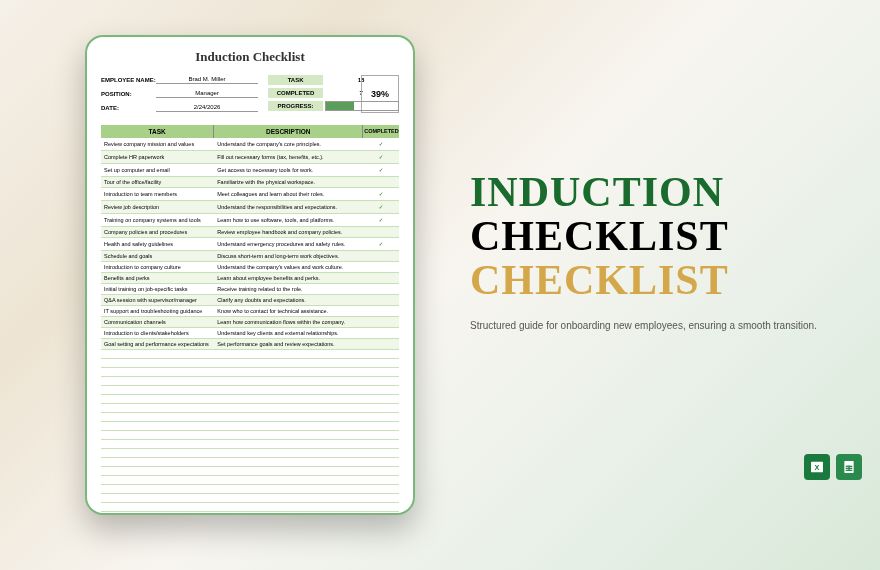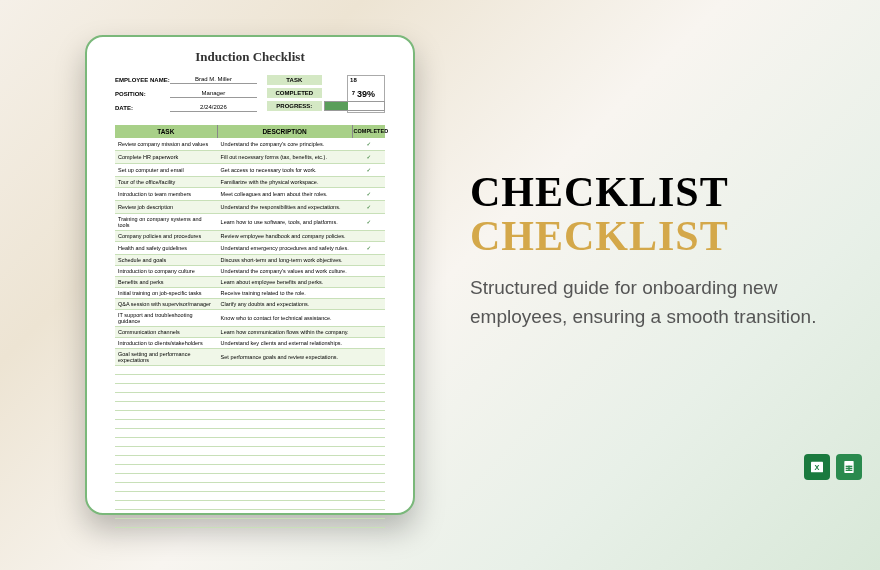--- a/index.html
+++ b/index.html
@@ -1,17 +1,17 @@
 <!DOCTYPE html>
 <html><head>
 <meta charset="utf-8">
 <style>
 *{margin:0;padding:0;box-sizing:border-box}
 body{width:880px;height:570px;overflow:hidden;font-family:Arial,sans-serif;position:relative;background:linear-gradient(135deg,#f5f0e8 0%,#ede4d3 25%,#f8f5f0 50%,#e8f0e8 75%,#d8e8d8 100%)}
-.page{position:absolute;left:85px;top:35px;width:330px;height:480px;background:#fff;border:2px solid #7ab87a;border-radius:18px;box-shadow:0 15px 30px rgba(0,0,0,0.25);padding:12px 28px;font-size:6px}
+.page{position:absolute;left:85px;top:35px;width:330px;height:480px;background:#fff;border:2px solid #7ab87a;border-radius:18px;box-shadow:0 15px 30px rgba(0,0,0,0.25);padding:12px 14px;font-size:6px}
 .doc-title{text-align:center;font-family:Georgia,serif;font-weight:bold;font-size:13px;color:#333;margin-bottom:8px}
 .hdr{display:flex;gap:10px;margin-bottom:10px}
 .hdr-l{flex:1.2}
 .hdr-r{flex:1;position:relative}
 .fld{display:flex;align-items:center;height:14px;font-size:6px}
 .fld-lbl{width:55px;font-weight:bold}
 .fld-val{flex:1;text-align:center;border-bottom:0.5px solid #999;padding-bottom:1px}
 .stat{display:flex;align-items:center;height:13px;font-size:6px}
 .stat-lbl{width:55px;font-weight:bold;text-align:center;background:#d4e8c4;padding:2px 0}
 .stat-val{flex:1;text-align:center;font-weight:bold}
@@ -28,21 +28,21 @@
 .row.alt{background:#f0f7e8}
 .row .c-task{text-align:left;padding:2px 3px;border-right:none}
 .row .c-desc{text-align:left;padding:2px 3px;border-right:none}
 .row .c-comp{text-align:center;color:#4a8a4a;font-weight:bold;border-right:none}
 .empty{height:9px;border-bottom:0.5px solid #c8e0b8}
 .right{position:absolute;left:470px;top:170px;width:360px}
 .big-title{font-family:Georgia,'Times New Roman',serif;font-weight:900;letter-spacing:1px;line-height:1.05}
 .l1{font-size:42px;color:#1a6b2e}
 .l2{font-size:42px;color:#000000}
 .l3{font-size:42px;color:#d4a84a}
-.sub{margin-top:16px;font-size:19px;color:#555;line-height:1.5;font-family:Arial,sans-serif}
+.sub{margin-top:16px;font-size:10px;color:#555;line-height:1.5;font-family:Arial,sans-serif}
 .icons{position:absolute;right:18px;bottom:90px;display:flex;gap:6px}
 .ico{width:26px;height:26px;border-radius:4px;display:flex;align-items:center;justify-content:center}
 .ico-x{background:#1a7a3e}
 .ico-g{background:#2a8a4e}
 .ico svg{width:16px;height:16px}
 </style>
 </head>
 <body>
 
 <div class="page">
@@ -194,20 +194,21 @@
       <div class="empty"></div>
       <div class="empty"></div>
       <div class="empty"></div>
       <div class="empty"></div>
       <div class="empty"></div>
     </div>
 </div>
 
 <div class="right">
   <div class="big-title">
+    <div class="l1">INDUCTION</div>
     <div class="l2">CHECKLIST</div>
     <div class="l3">CHECKLIST</div>
   </div>
   <div class="sub">Structured guide for onboarding new employees, ensuring a smooth transition.</div>
 </div>
 
 <div class="icons">
   <div class="ico ico-x">
       <svg viewBox="0 0 24 24">
         <rect x="3" y="4" width="18" height="16" rx="1" fill="#fff"></rect>

